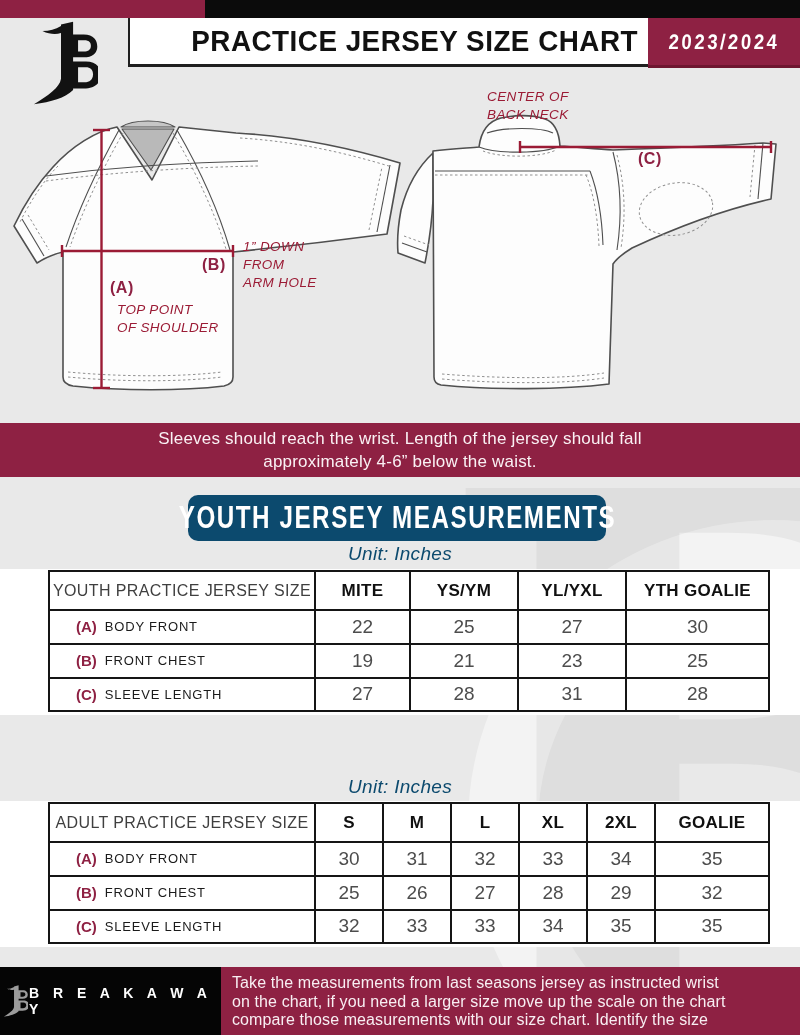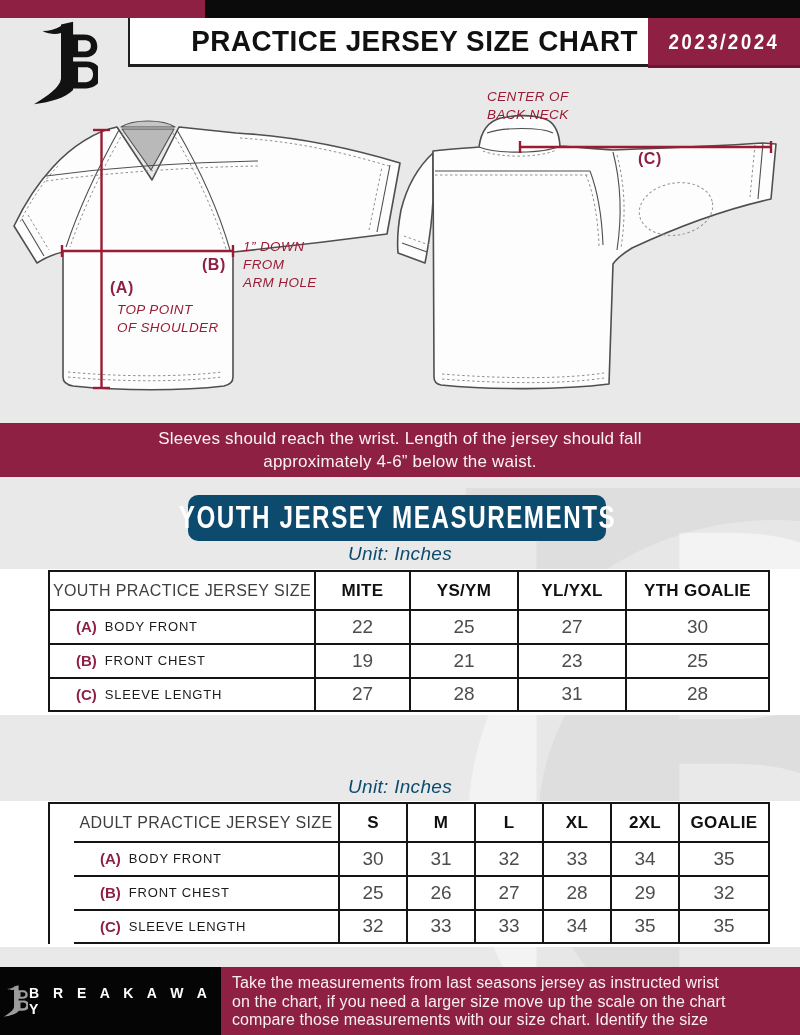--- a/index.html
+++ b/index.html
@@ -52,21 +52,21 @@
   .sec-adult{top:728px;}
   .unit{position:absolute;left:0;width:800px;text-align:center;font-style:italic;font-size:19px;
         color:#0c4a6e;letter-spacing:.3px;}
   .unit-youth{top:543px;}
   .unit-adult{top:776px;}
 
   
   .mtable{position:absolute;left:48px;width:722px;box-sizing:border-box;
           border-top:2.5px solid #151515;border-left:2px solid #151515;border-right:2px solid #151515;}
   .tbl-youth{top:570px;}
-  .tbl-adult{top:802px;padding-left:24px;}
+  .tbl-adult{top:802px;}
   .trow{display:flex;border-bottom:2.5px solid #151515;align-items:stretch;}
   .hrow{height:37px;}
   .drow{height:31.8px;}
   .cell{display:flex;align-items:center;justify-content:center;box-sizing:border-box;}
   .cell + .cell{border-left:2px solid #151515;}
   .c-label{flex:0 0 264px;}
   .tbl-youth .c-size{flex:0 0 95px;}
   .tbl-youth .c-size2{flex:0 0 108px;}
   .tbl-youth .c-last{flex:1;}
   .tbl-adult .c-size{flex:0 0 68px;}

